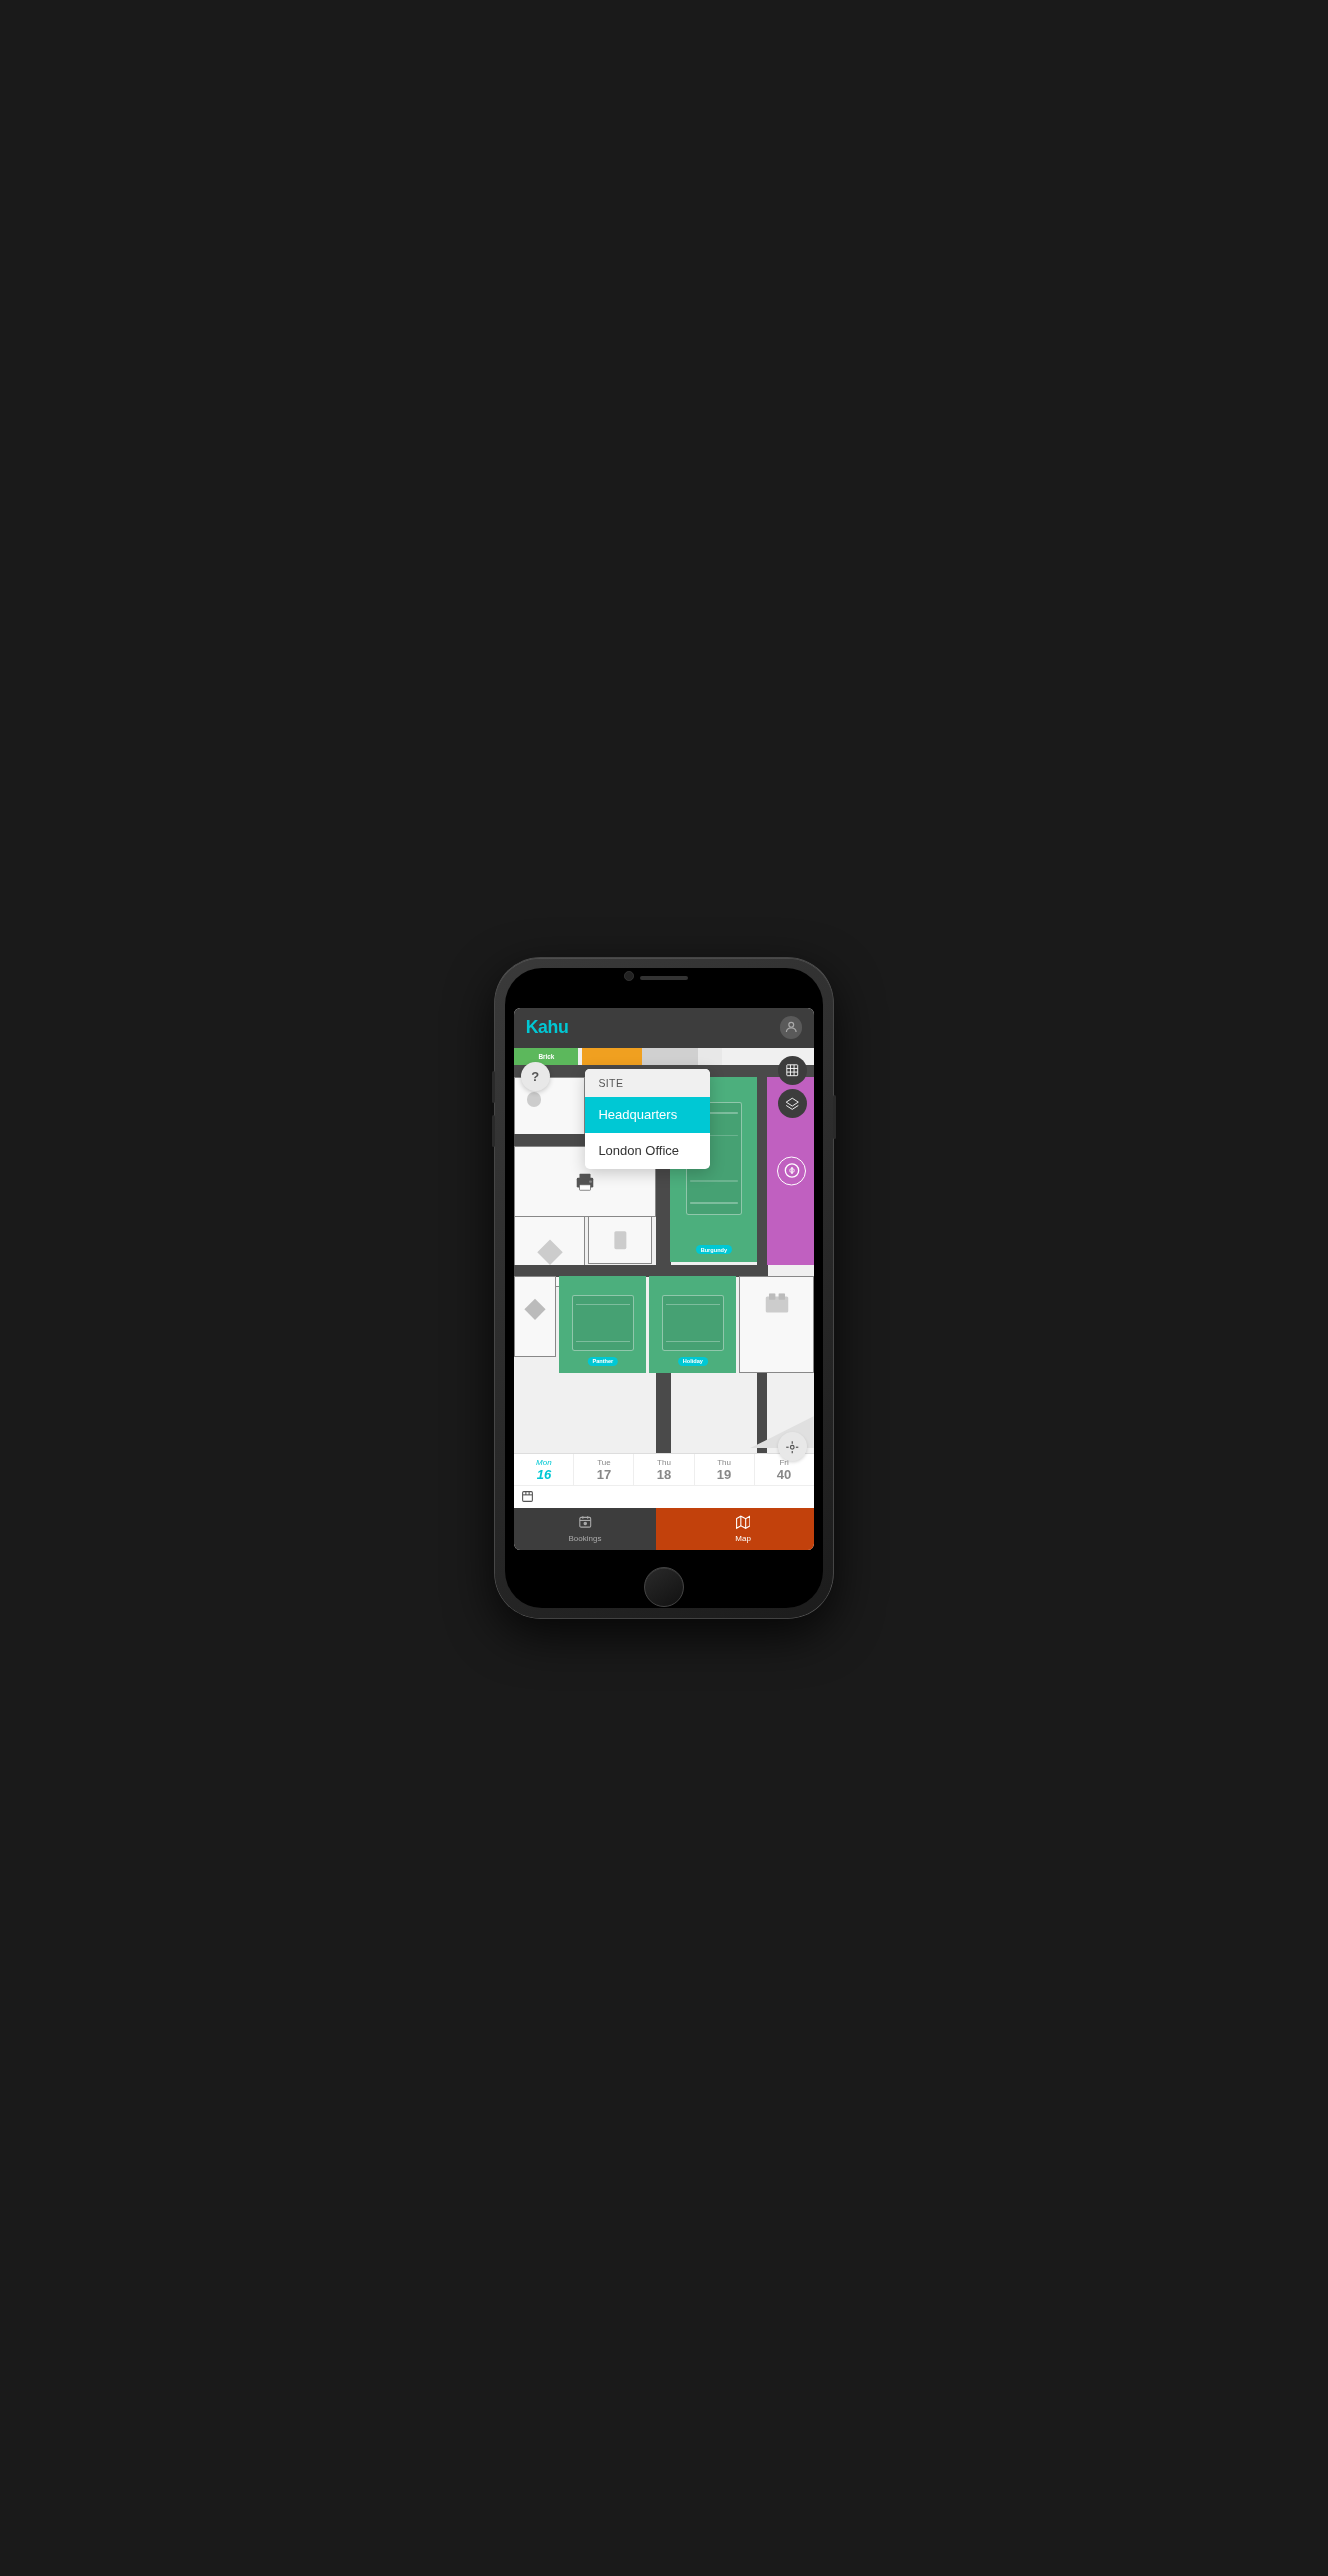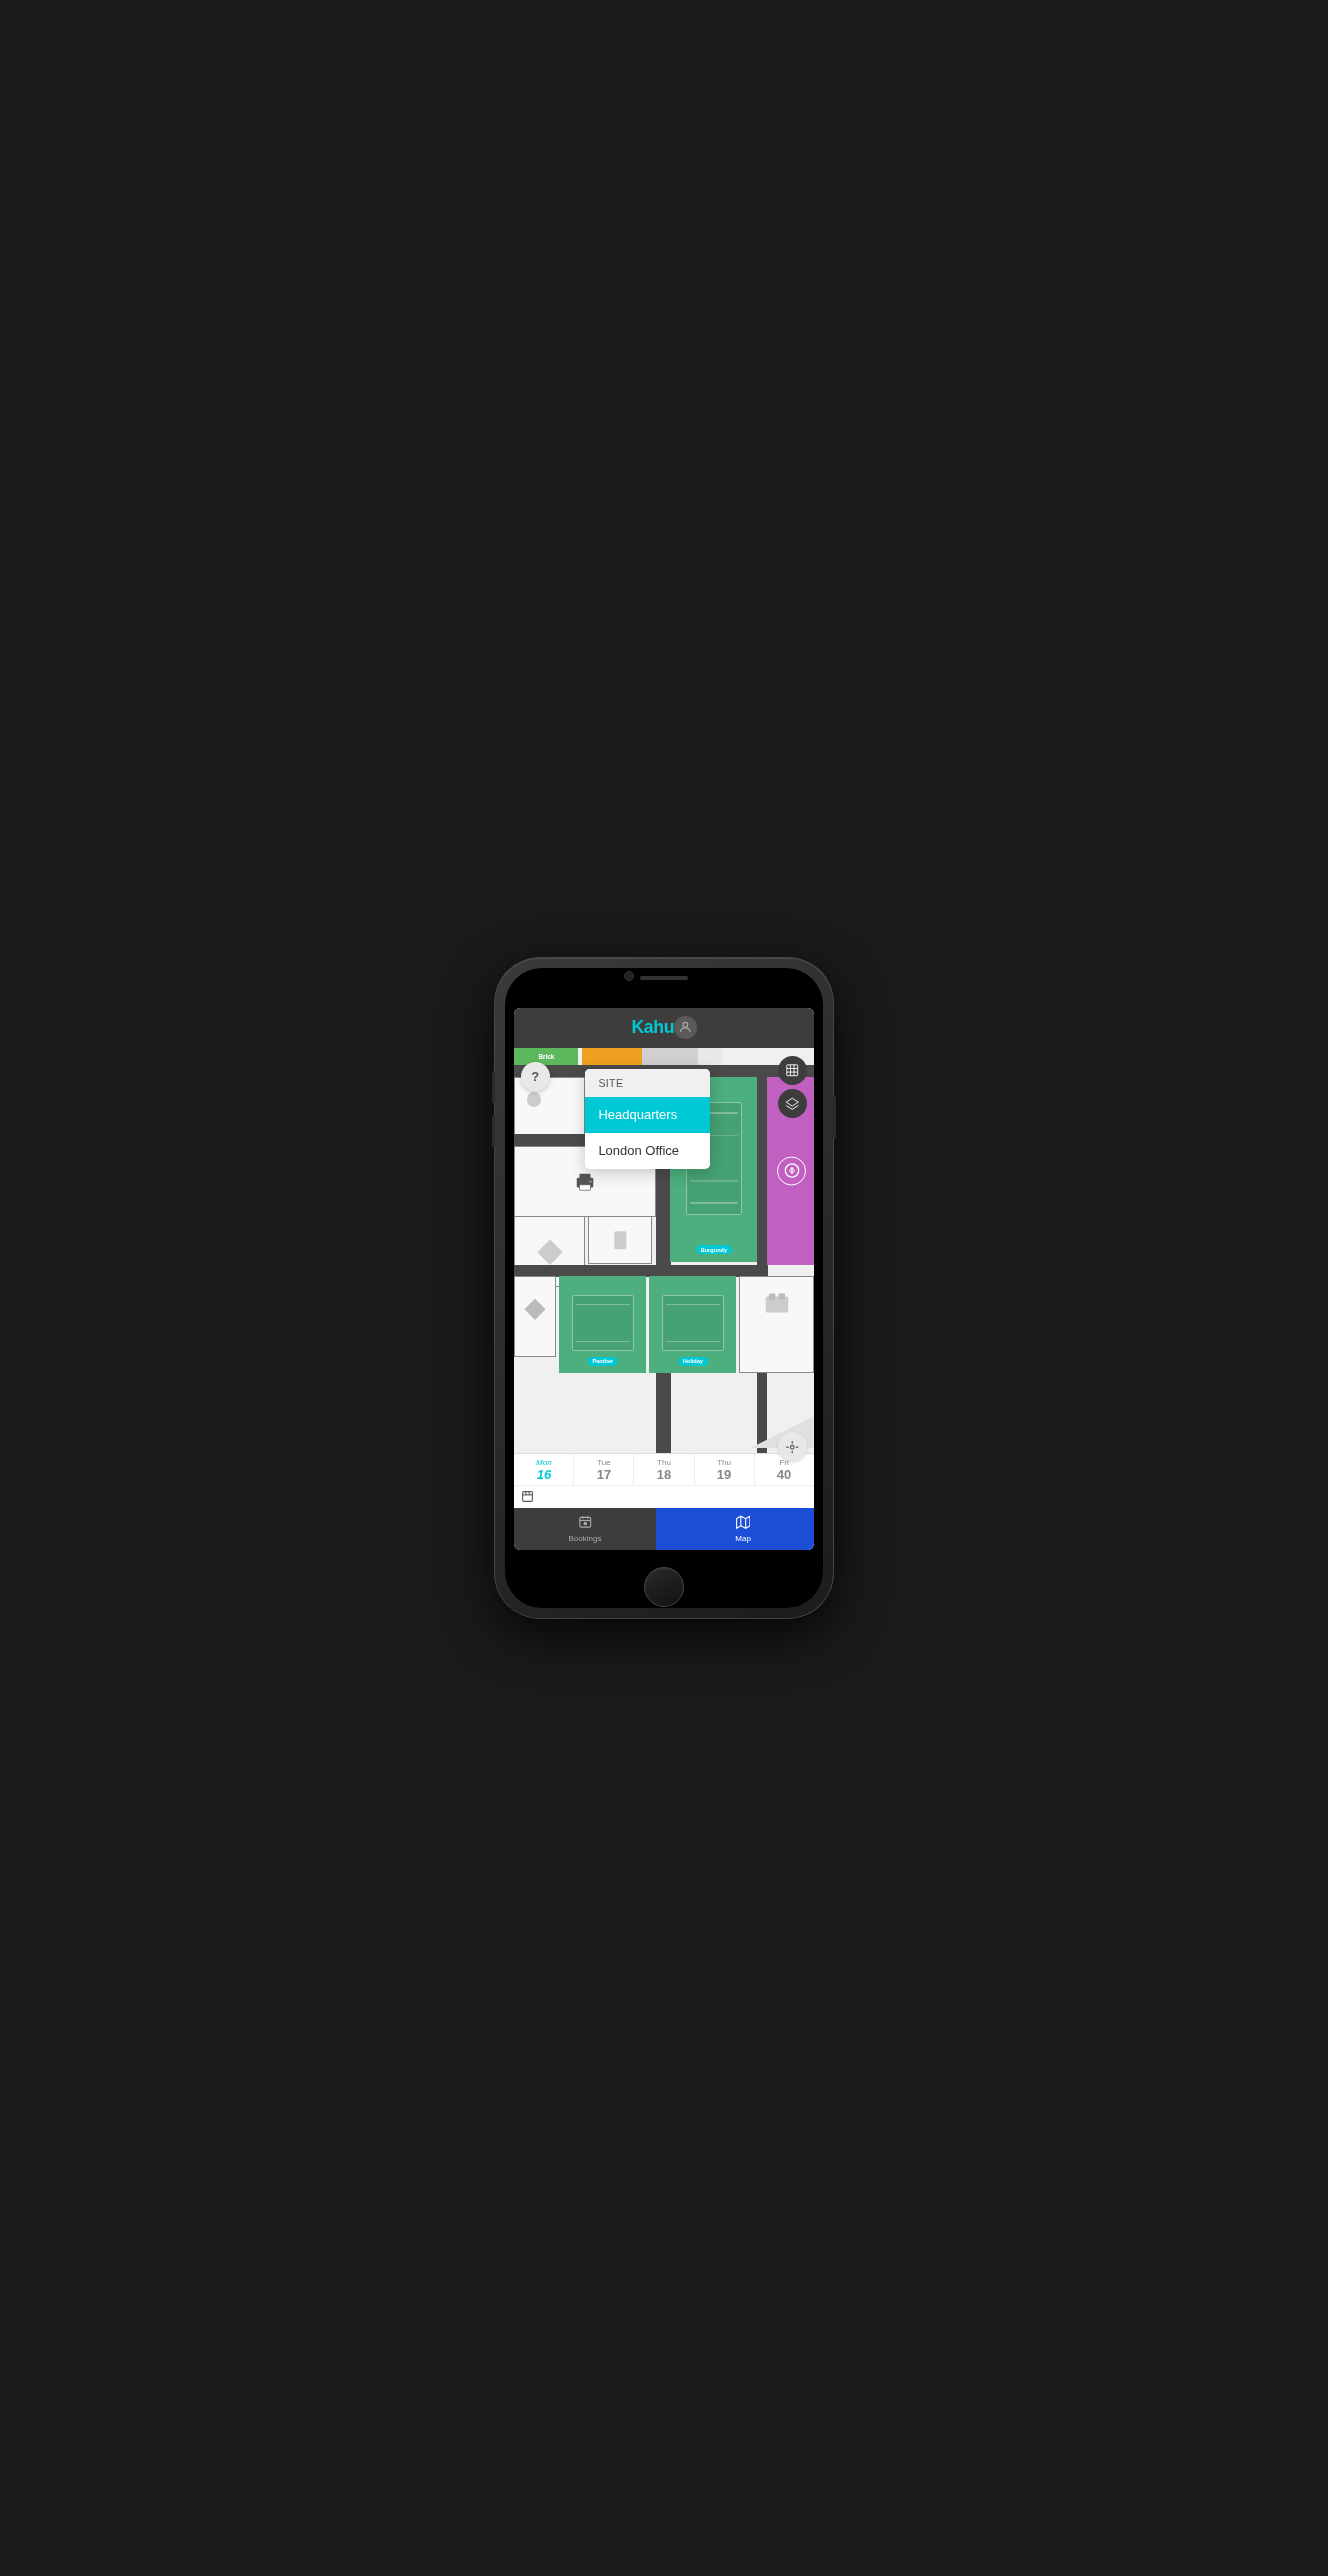--- a/index.html
+++ b/index.html
@@ -101,21 +101,21 @@
       display: flex;
       flex-direction: column;
     }
 
     
     .header {
       background: #3d3d3d;
       padding: 8px 11.3px;
       display: flex;
       align-items: center;
-      justify-content: center;
+      justify-content: space-between;
       flex-shrink: 0;
       height: 40px;
     }
     .header-logo {
       color: #00c8d4;
       font-size: 17.7px;
       font-weight: 700;
       letter-spacing: -0.4px;
     }
     .header-user-icon {
@@ -379,21 +379,21 @@
       flex: 1;
       display: flex;
       flex-direction: column;
       align-items: center;
       justify-content: center;
       background: #3d3d3d;
       cursor: pointer;
       gap: 1.6px;
     }
     .tab.active {
-      background: #1d4ed8;
+      background: #c2410c;
       padding-left: 17px;
     }
     .tab-icon {
       font-size: 13px;
       color: #aaa;
     }
     .tab.active .tab-icon {
       color: #fff;
     }
     .tab-label {

